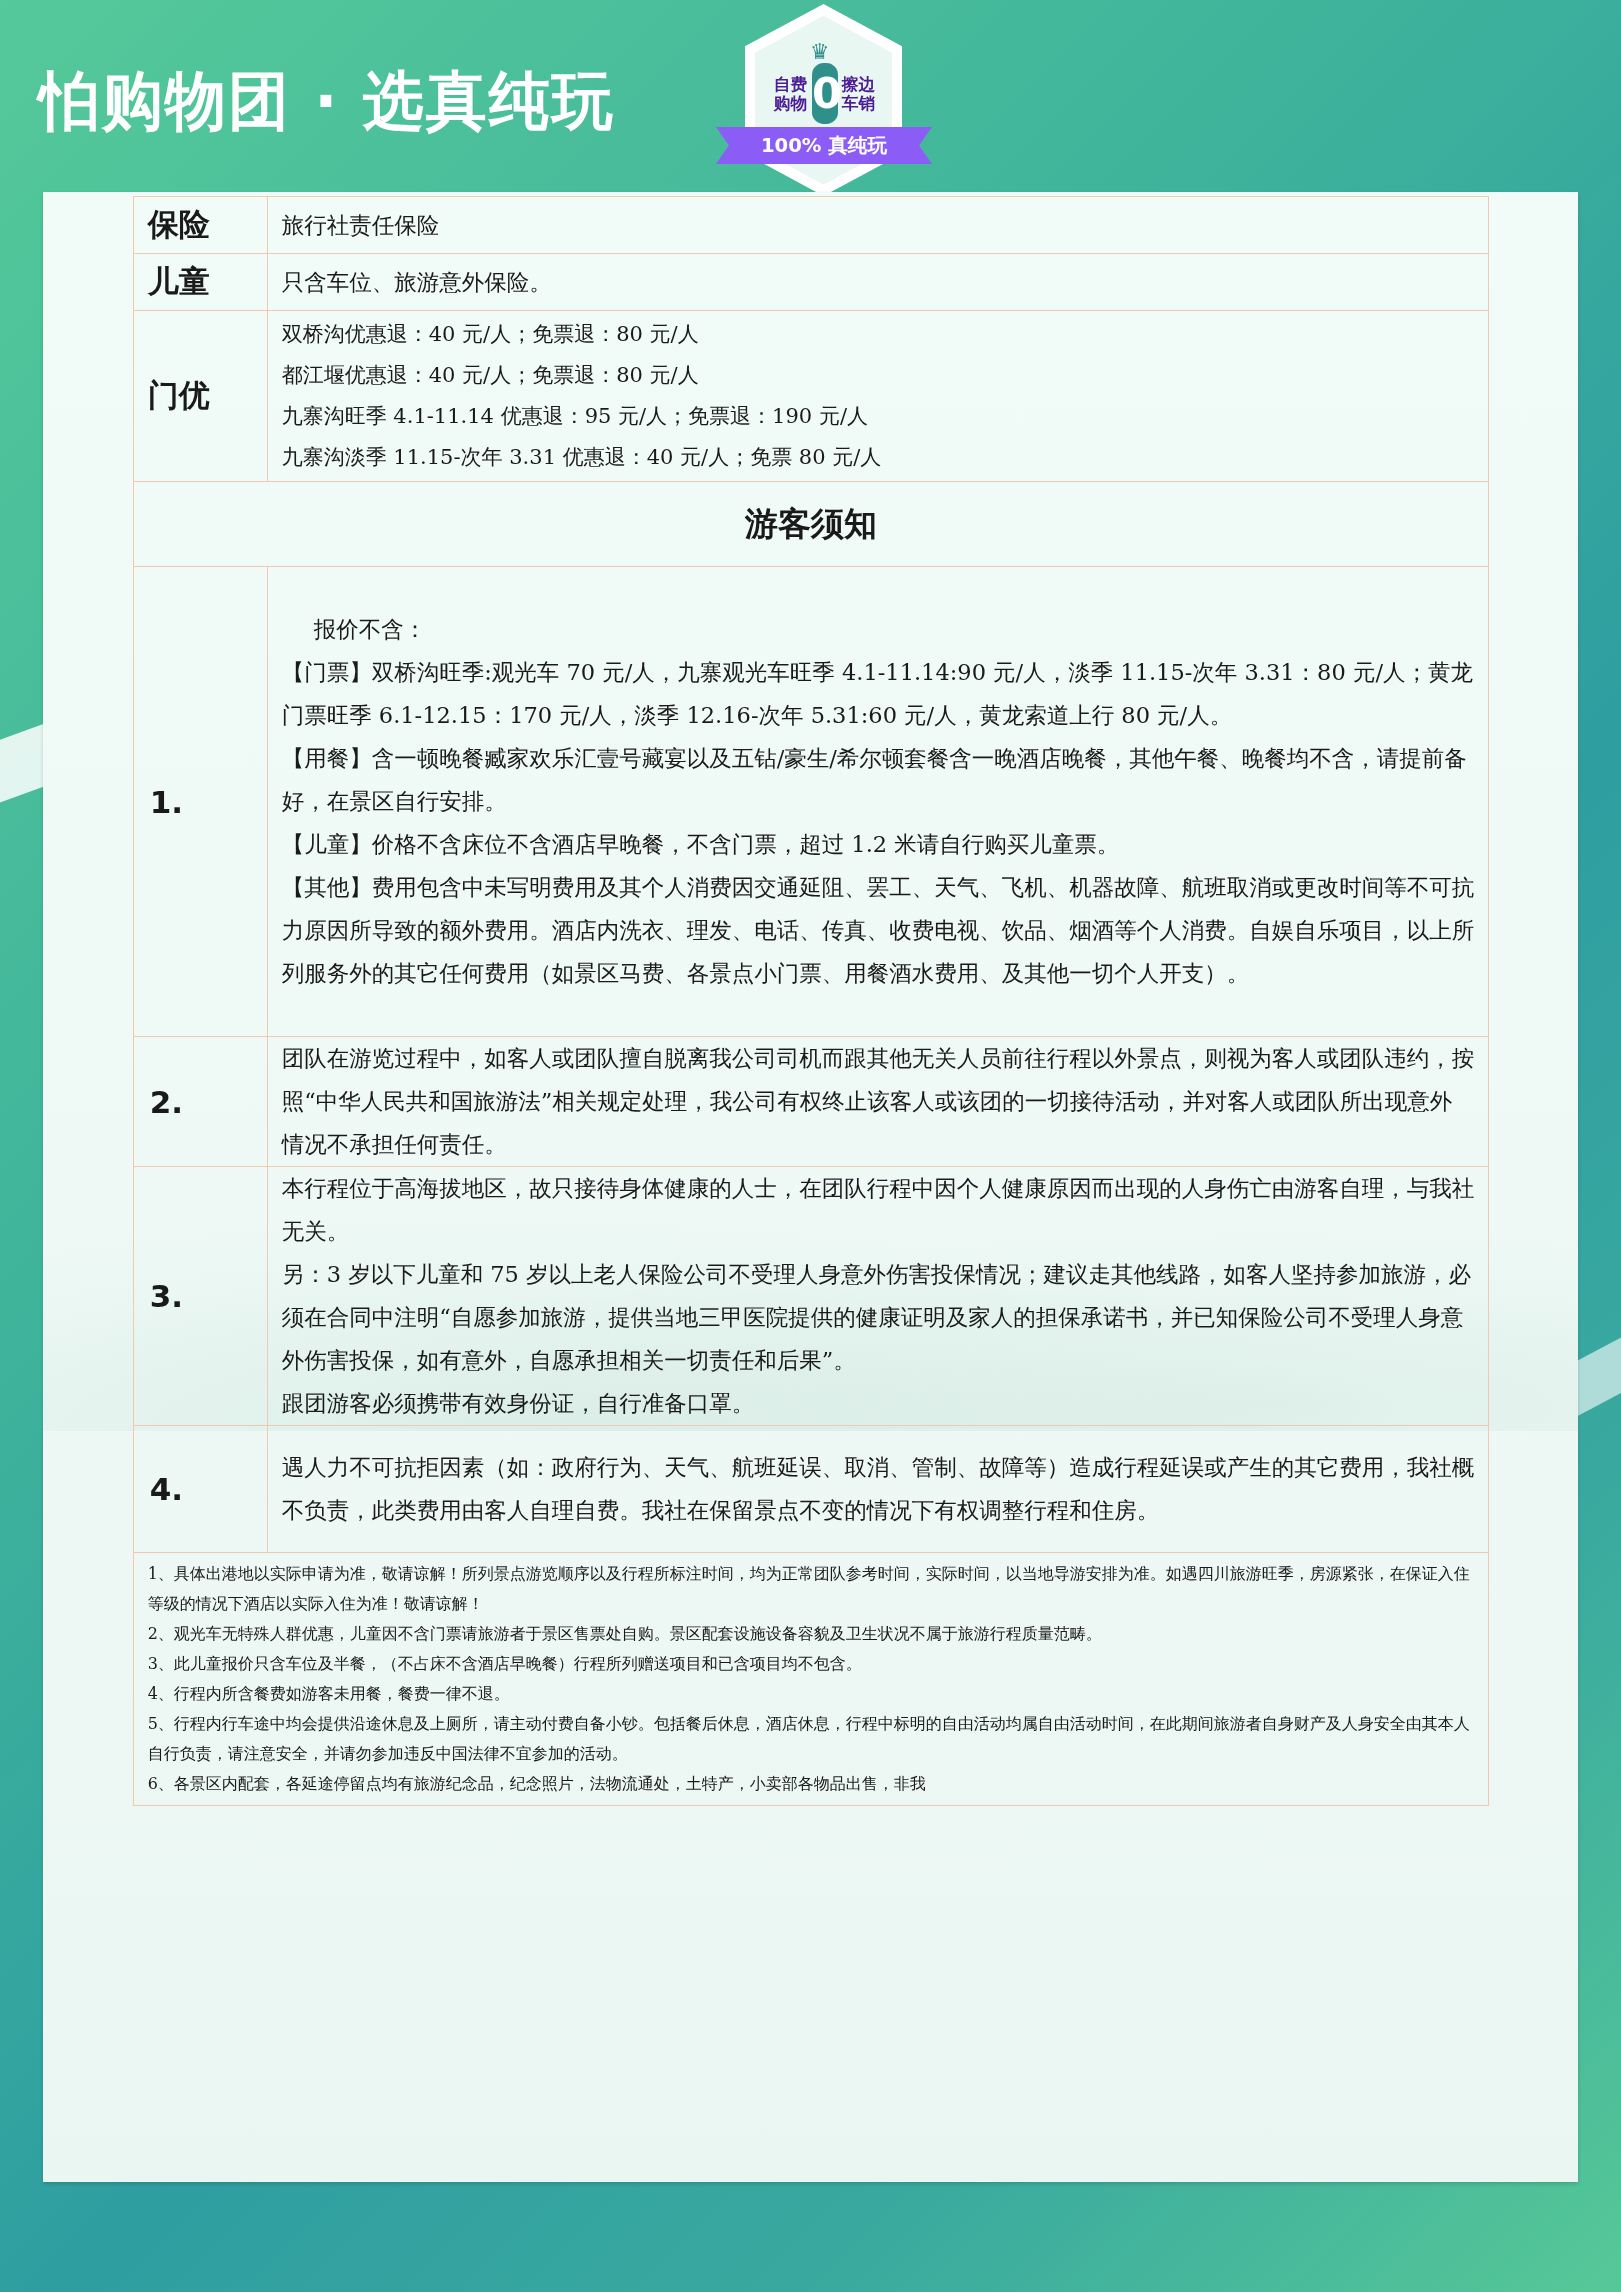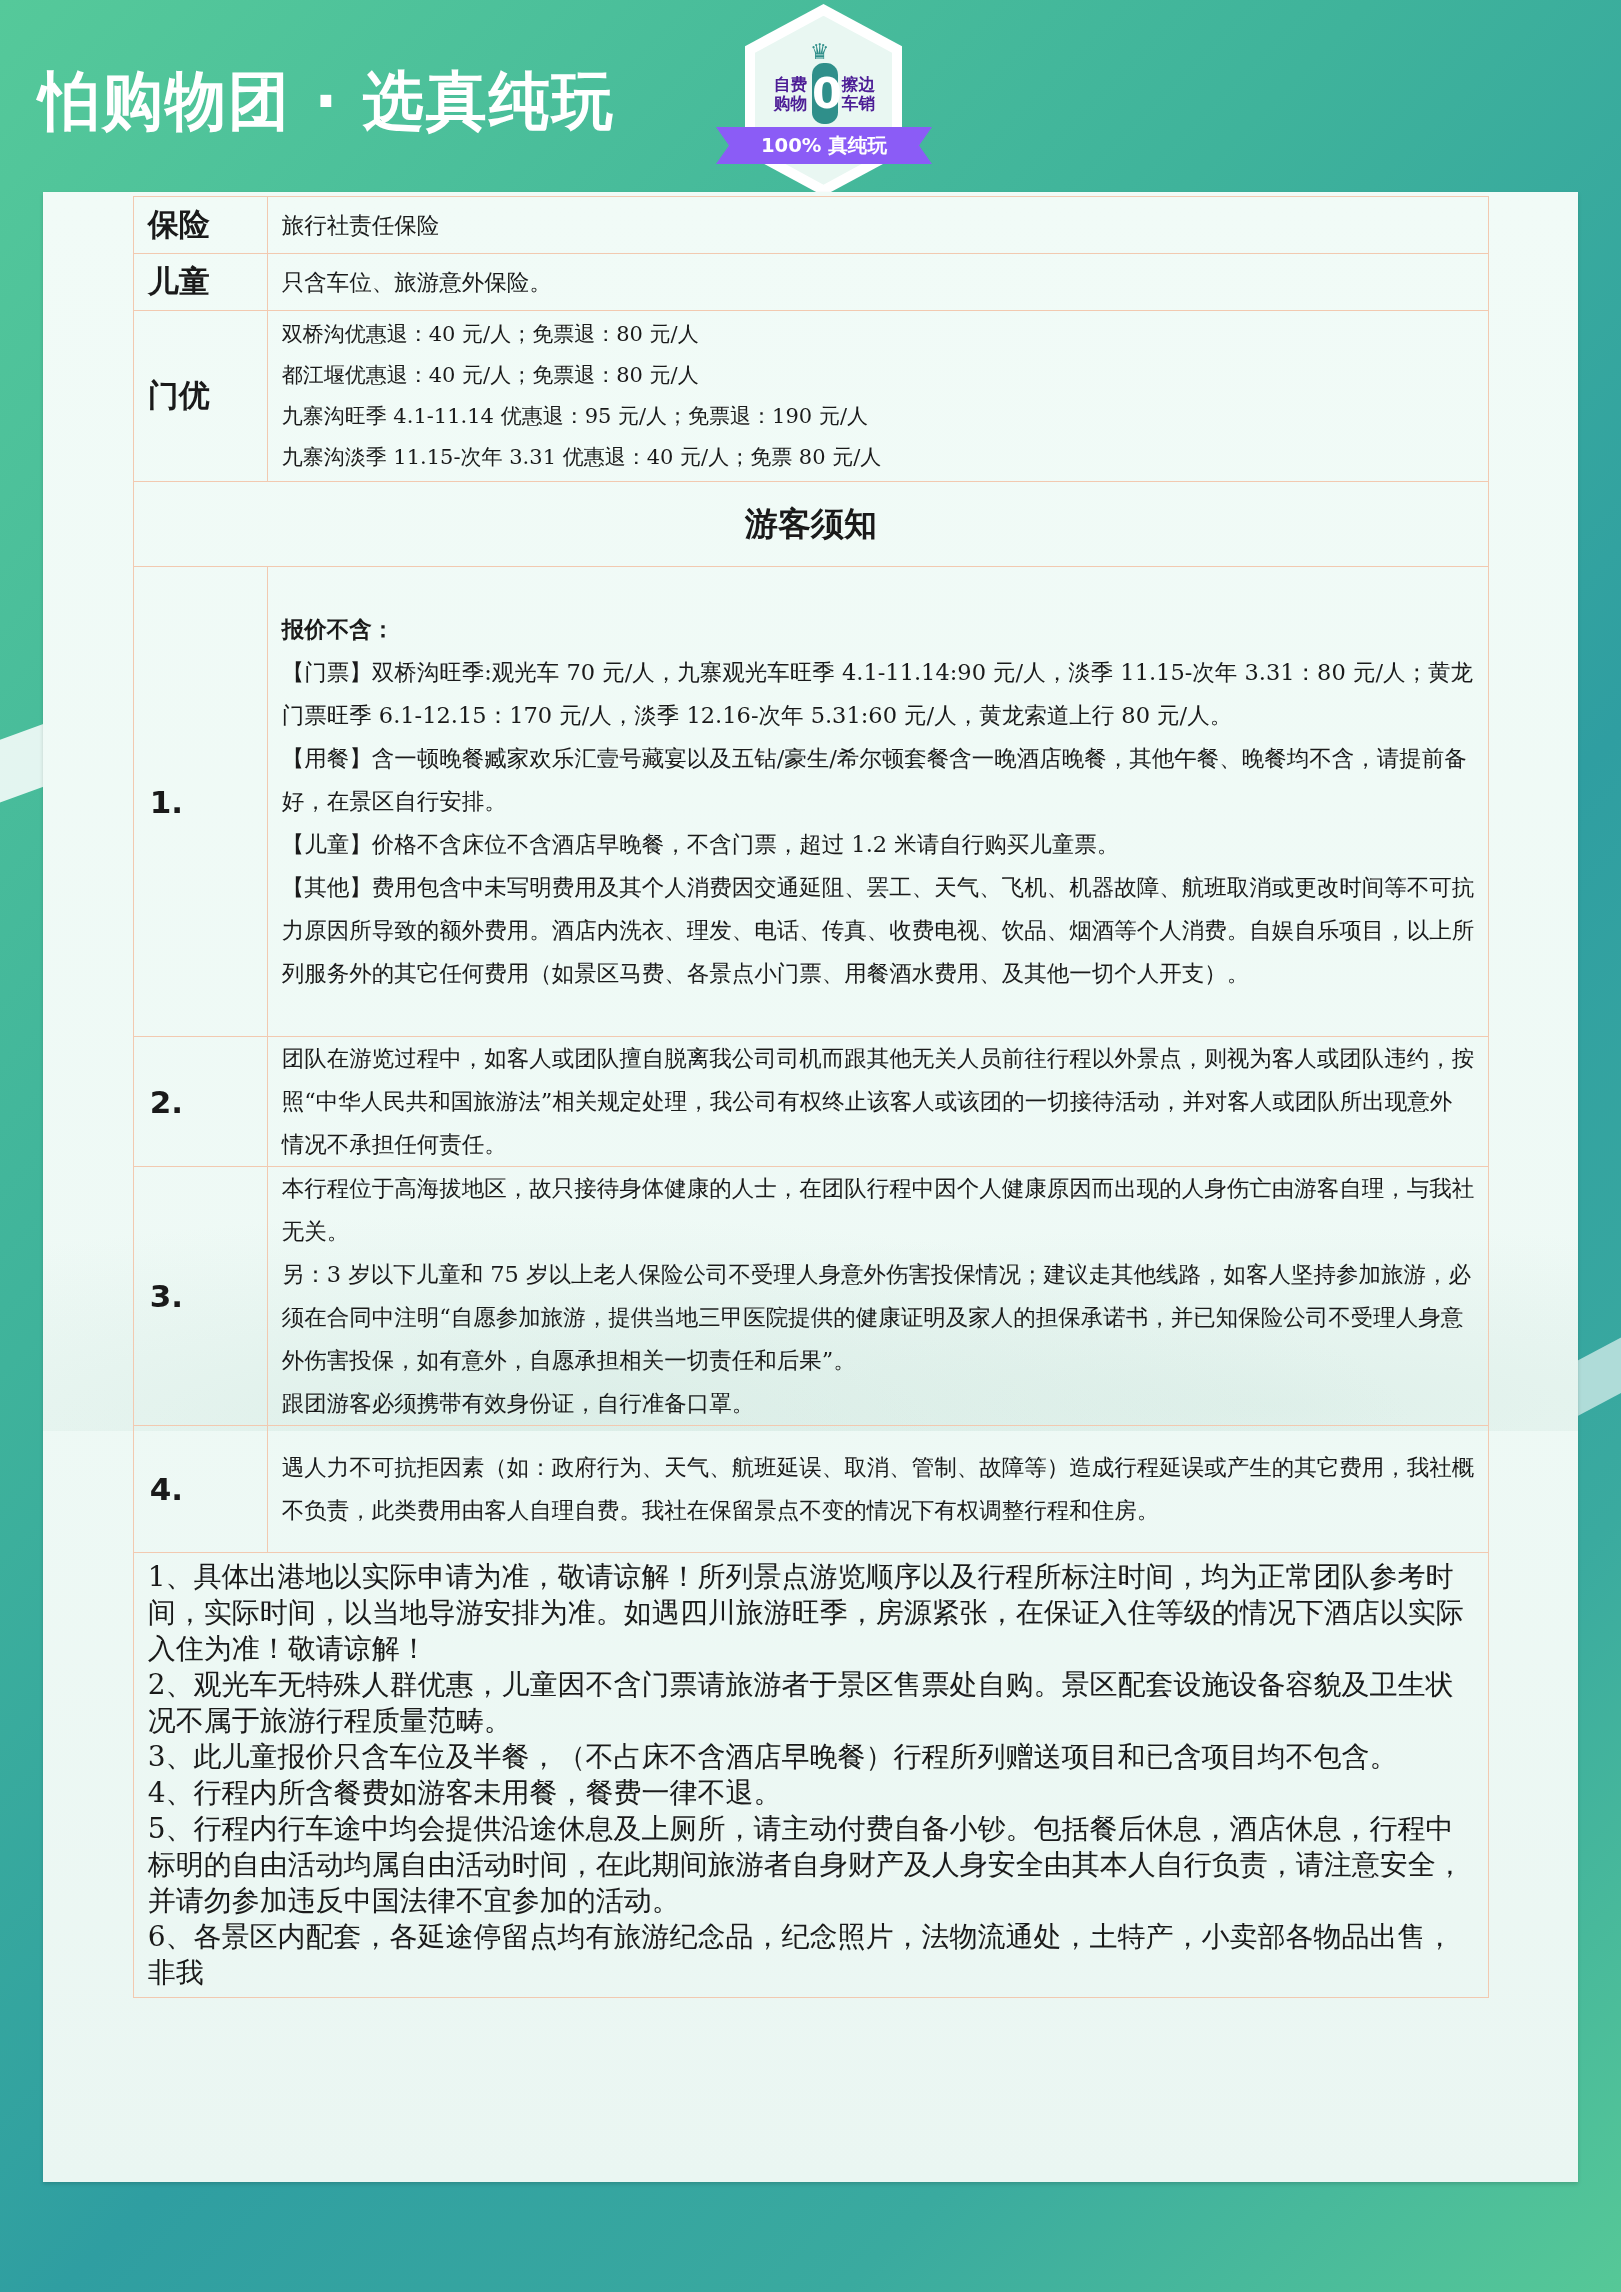--- a/index.html
+++ b/index.html
@@ -89,22 +89,22 @@
   }
   .content-cell {
     font-size: 22.5px; line-height: 43px; padding: 0 13.7px 0 13.7px;
   }
   .small-content { font-size: 21px; line-height: 43px; }
   .section-head {
     text-align: center; font-family: "DejaVu Sans", "Liberation Sans", sans-serif;
     font-weight: bold; font-size: 33px; color: #333; height: 82px;
   }
   .line { display: block; }
-  .bold-line { font-family: "DejaVu Sans", sans-serif; font-weight: bold; }
-  .booking-cell { font-size: 28px; line-height: 36px; padding: 5.9px 13.7px 5.9px 13.7px; }
+  .bold-line { font-family: "DejaVu Sans", sans-serif; font-weight: normal; margin-left: 32px; }
+  .booking-cell { font-size: 16px; line-height: 30px; padding: 5.9px 13.7px 5.9px 13.7px; }
   .mountains {
     position: absolute; left: 43px; top: 1176px; width: 1535px; height: 255px;
     background: radial-gradient(ellipse at 30% 100%, rgba(190,220,210,0.35) 0%, rgba(190,220,210,0) 60%),
                 radial-gradient(ellipse at 80% 90%, rgba(190,220,210,0.3) 0%, rgba(190,220,210,0) 55%);
     pointer-events: none;
   }
 </style>
 </head>
 <body>
 

